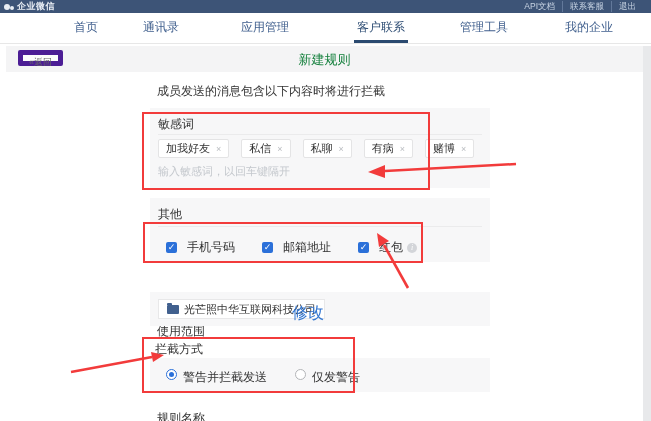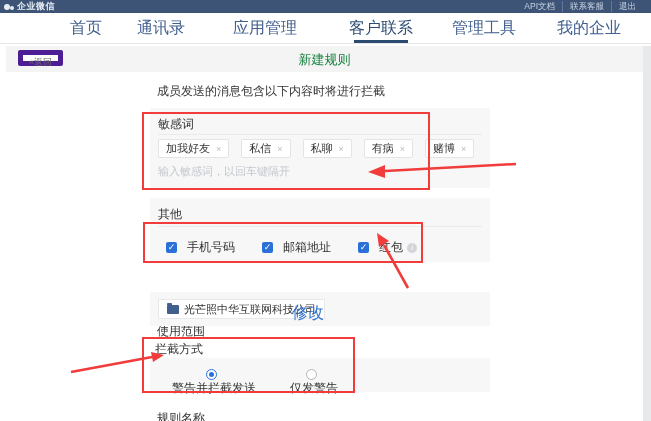--- a/index.html
+++ b/index.html
@@ -17,21 +17,21 @@
   .lg1 { width:6px; height:6px; left:0; top:1px; }
   .lg2 { width:4px; height:4px; right:0; top:3px; }
   .logo-text { font-size:9px; font-weight:bold; color:#e9eef5; letter-spacing:.5px; }
   .top-links { display:flex; align-items:center; height:100%; }
   .top-link { font-size:8.5px; color:#c6d2e2; padding:0 7px; line-height:11px; cursor:pointer; }
   .top-link + .top-link { border-left:1px solid #62789a; }
 
   
   #nav { left:0; top:13px; width:651px; height:31px; background:#fff; border-bottom:1px solid #e7e7e7; }
   .nav-tab { position:absolute; top:0; height:31px; line-height:29px; transform:translateX(-50%);
-    font-size:16px; color:#41608e; cursor:pointer; white-space:nowrap; }
+    font-size:12px; color:#41608e; cursor:pointer; white-space:nowrap; }
   .nav-tab.active { color:#2e4d74; }
   .nav-tab.active::after { content:""; position:absolute; left:50%; transform:translateX(-50%);
     bottom:1px; width:54px; height:3px; background:#2b4a70; }
 
   
   #headband { left:6px; top:46px; width:637px; height:26px; background:#f4f4f5; }
   #back-btn { left:18px; top:50px; height:16px; padding:0 6px; background:#fcfcfc;
     border:5px solid #4c1d95; border-radius:2px; font-size:9px; color:#666;
     line-height:14px; cursor:pointer; }
   #page-title { left:6px; top:51px; width:637px; text-align:center; font-size:13px; color:#15803d; }
@@ -65,21 +65,21 @@
   #scope-chip { left:158px; top:299px; height:20px; display:flex; align-items:center; gap:5px;
     background:#fff; border:1px solid #e8e8e9; padding:0 8px; font-size:11px; color:#333;
     white-space:nowrap; cursor:pointer; }
   .folder-icon { width:12px; height:9px; background:#41608e; border-radius:1px; position:relative; }
   .folder-icon::before { content:""; position:absolute; left:0; top:-2px; width:5px; height:2px;
     background:#41608e; border-radius:1px 1px 0 0; }
   #scope-edit { left:292px; top:303px; font-size:16px; color:#3276d1; cursor:pointer; }
 
   
   .radio-row { display:flex; align-items:center; }
-  .radio-item { display:flex; align-items:center; cursor:pointer;flex-direction:column; }
+  .radio-item { display:flex; align-items:flex-start; cursor:pointer; }
   .radio-dot { width:11px; height:11px; border-radius:50%; background:#fff; border:1px solid #b3b5b8; }
   .radio-item.selected .radio-dot { border:1px solid #2b70d9; position:relative; }
   .radio-item.selected .radio-dot::after { content:""; position:absolute; left:2px; top:2px;
     width:5px; height:5px; border-radius:50%; background:#2b70d9; }
   .radio-label { font-size:12px; color:#333; margin-left:6px; white-space:nowrap; }
 
   
   .red-box { border:2px solid #f23b3b; pointer-events:none; }
   #anno-svg { left:0; top:0; pointer-events:none; }
 </style>

